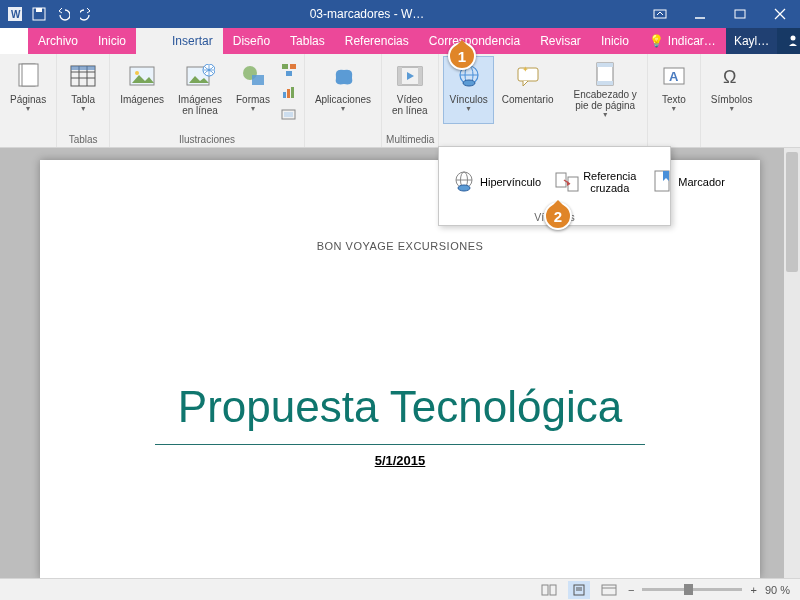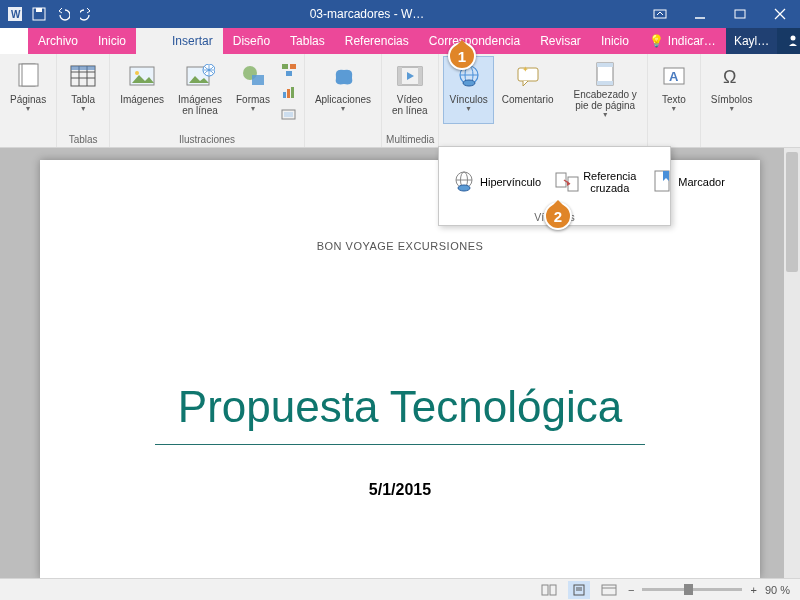--- a/index.html
+++ b/index.html
@@ -31,21 +31,21 @@
 .rbtn .caret { font-size:8px; color:#666; }
 .mini-col { display:flex; flex-direction:column; gap:2px; padding-top:4px; }
 .mini { width:22px; height:20px; display:flex; align-items:center; justify-content:center; border:1px solid transparent; cursor:pointer; }
 
 .doc-area { position:absolute; top:148px; left:0; right:0; bottom:22px; background:#bdbdbd; overflow:hidden; }
 .page { position:absolute; left:40px; right:40px; top:12px; bottom:0; background:#fff; box-shadow:0 0 8px rgba(0,0,0,.3); }
 .page-inner { padding:40px 60px; }
 .doc-header-text { text-align:center; font-size:11px; letter-spacing:.5px; color:#555; margin-top:40px; }
 .doc-title { text-align:center; font-size:44px; color:#0f766e; font-weight:400; margin-top:130px; font-family:"Segoe UI Light","Segoe UI",Arial; }
 .doc-rule { height:1px; background:#23716e; margin:12px 55px 0; }
-.doc-date { text-align:center; font-size:16px; font-weight:600; margin-top:36px; }
+.doc-date { text-align:center; font-size:13px; font-weight:600; margin-top:8px;text-decoration:underline; }
 .scrollbar-v { position:absolute; right:0; top:0; bottom:0; width:16px; background:#e8e8e8; }
 .scroll-thumb { position:absolute; left:2px; right:2px; top:4px; height:120px; background:#c4c4c4; border-radius:2px; }
 
 .dropdown { position:absolute; top:146px; left:438px; width:233px; height:80px; background:#fff; border:1px solid #c8c8c8; box-shadow:2px 2px 6px rgba(0,0,0,.2); display:flex; flex-direction:column; }
 .dd-body { flex:1; display:flex; justify-content:space-around; padding:6px 4px 0; }
 .dd-item { display:flex; flex-direction:row; align-items:center; font-size:11px; cursor:pointer; padding:2px 4px; text-align:center; line-height:1.1; border:1px solid transparent; }
 .dd-item .ico { width:32px; height:28px; display:flex; align-items:center; justify-content:center; }
 .dd-label { text-align:center; font-size:10.5px; color:#666; padding-bottom:2px; }
 
 .statusbar { position:absolute; bottom:0; left:0; right:0; height:22px; background:#f1f1f1; border-top:1px solid #d5d5d5; display:flex; align-items:center; justify-content:flex-end; font-size:11px; color:#555; gap:8px; padding:0 10px; }

